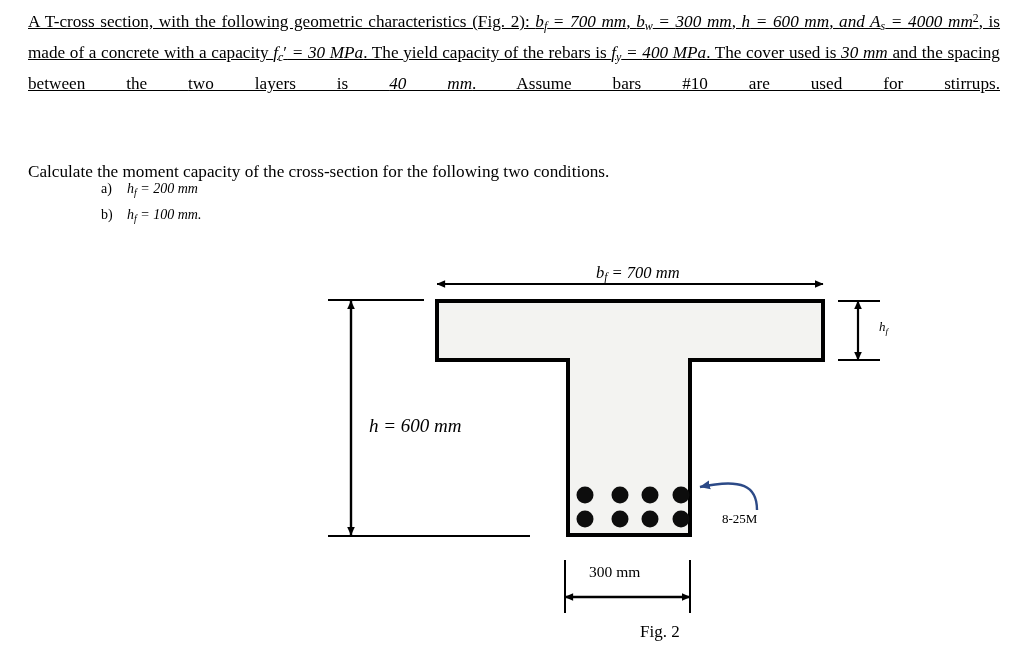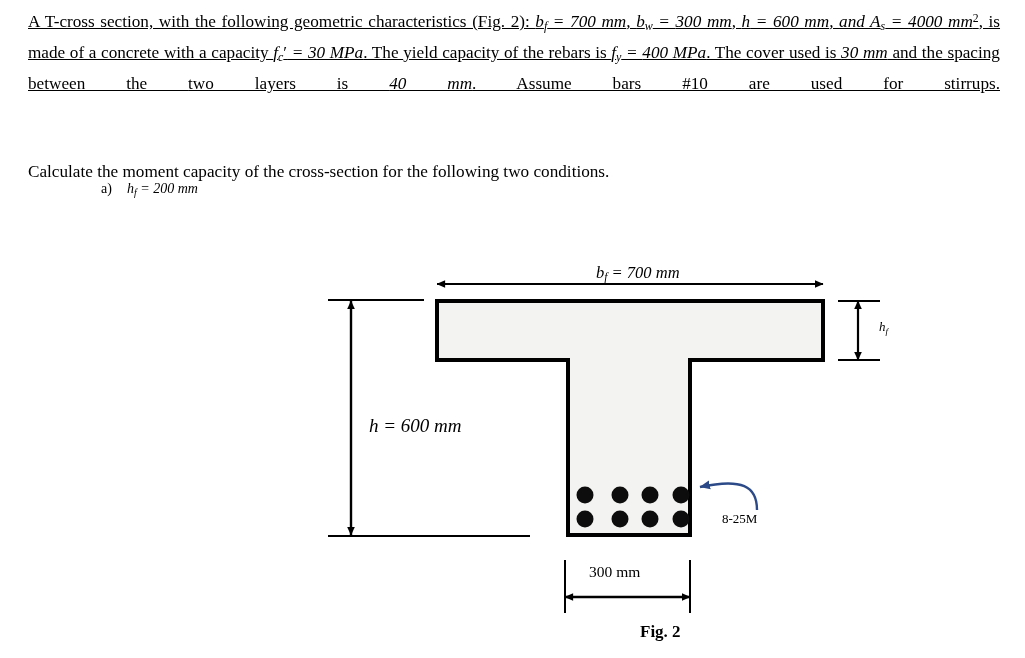--- a/index.html
+++ b/index.html
@@ -119,40 +119,43 @@
   #lbl-300 {
     left: 589px;
     top: 563px;
     font-size: 15.5px;
     font-style: normal;
   }
   #lbl-fig {
     left: 640px;
     top: 622px;
     font-size: 17px;
-    font-weight: bold;
+    font-weight: normal;
     font-style: normal;
   }
 </style>
 </head>
 <body>
 
 <div id="problem-text">
 
   <p class="para justify-first">
     <span>A T-cross section, with the following geometric characteristics (Fig. 2): </span><span class="mathit"><span>b</span><sub>f</sub></span><span class="mathit"> = </span><span class="mathit">700 mm</span><span class="mathit">, </span><span class="mathit"><span>b</span><sub>w</sub></span><span class="mathit"> = </span>
     <span class="mathit">300 mm</span><span class="mathit">, </span><span class="mathit">h</span><span class="mathit"> = </span><span class="mathit">600 mm</span><span class="mathit">, </span><span class="mathit">and </span><span class="mathit"><span>A</span><sub>s</sub></span><span class="mathit"> = </span><span class="mathit"><span>4000 mm</span><sup>2</sup></span><span>, is made of a concrete with a capacity </span><span class="mathit"><span>f</span><sub>c</sub><span class="prime">′</span></span><span class="mathit"> = </span><span class="mathit">30 MPa</span><span>. The </span><span>yield capacity of the rebars is </span><span class="mathit"><span>f</span><sub>y</sub></span><span class="mathit"> = </span><span class="mathit">400 MPa</span><span>. The cover used is </span><span class="mathit">30 mm</span><span> and the spacing between the </span><span>two layers is </span><span class="mathit">40 mm</span><span>. Assume bars #10 are used for stirrups.</span>
   </p>
 </div>
 
 <div id="calc-line">Calculate the moment capacity of the cross-section for the following two conditions.</div>
 
 <div id="cond-list">
   <div class="cond-row">
     <span class="cond-marker">a)</span><span class="mathit"><span>h</span><sub>f</sub></span><span class="mathit"> = </span><span class="mathit">200 mm</span>
+  </div>
+  <div class="cond-row">
+    <span class="cond-marker">b)</span><span class="mathit"><span>h</span><sub>f</sub></span><span class="mathit"> = </span><span class="mathit">100 mm.</span>
   </div>
 </div>
 
 <svg id="figure" viewBox="0 0 1025 658">
   <defs>
 
     <filter id="speckle" x="0%" y="0%" width="100%" height="100%">
       <feTurbulence type="fractalNoise" baseFrequency="0.9" numOctaves="4" seed="7" result="n"></feTurbulence>
       <feColorMatrix in="n" type="matrix" values="0 0 0 0 0.90  0 0 0 0 0.90  0 0 0 0 0.89  0 0 0 0 1"></feColorMatrix>
       <feComposite in2="SourceGraphic" operator="in"></feComposite>

